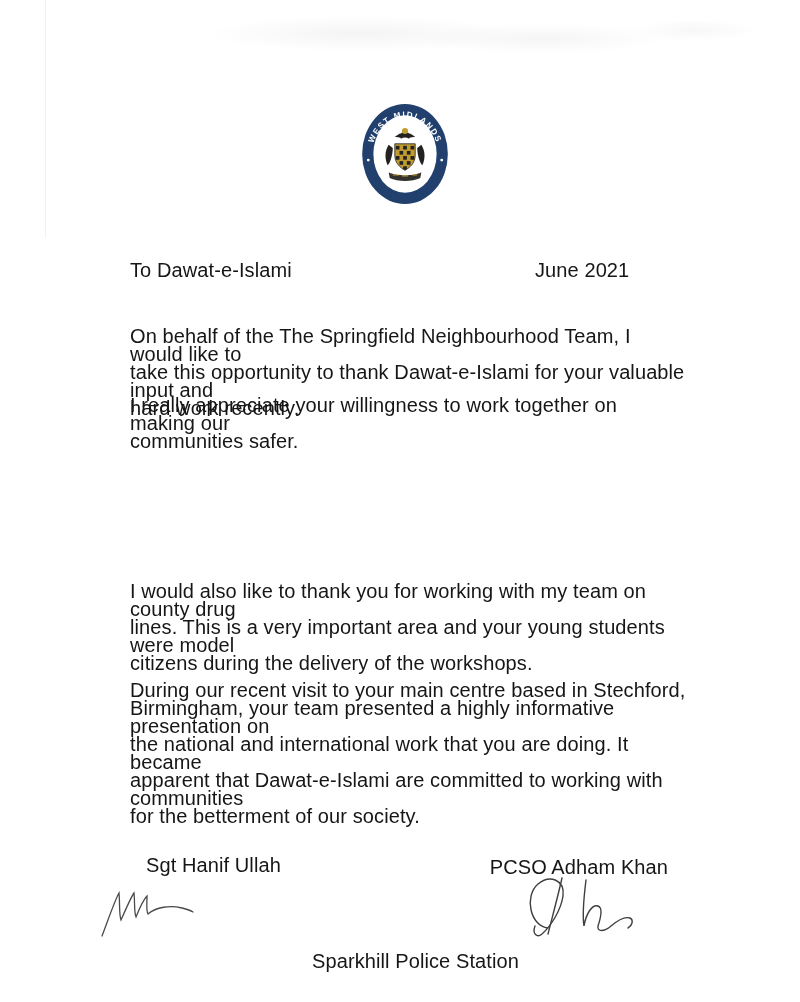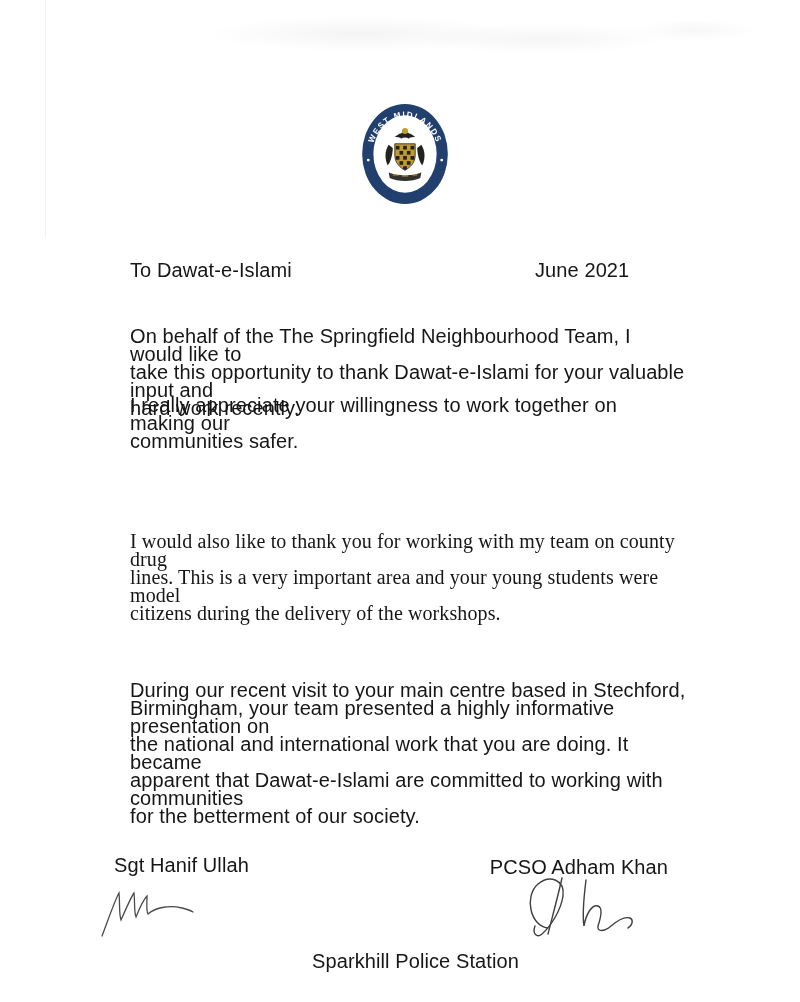--- a/index.html
+++ b/index.html
@@ -18,22 +18,22 @@
   .scan-line-left{
     position:absolute;left:45px;top:0;width:1px;height:238px;
     background:rgba(0,0,0,0.05);pointer-events:none;
   }
   .badge{position:absolute;left:361px;top:103px;width:88px;height:102px;}
   .line,.para{position:absolute;font-size:20px;letter-spacing:0.1px;}
   .para{left:130px;width:556px;line-height:18px;white-space:pre-line;}
   .addr{left:130px;top:259px;}
   .date{left:527px;top:259px;margin-left:8px;}
   .p1{top:327px;} .p2{top:396px;} .p3{top:451px;}
-  .p4{top:532px;font-family:Liberation Serif, serif;} .p5{top:681px;} .p6{top:799px;}
-  .name-left{left:114px;top:854px;}
+  .p4{top:582px;} .p5{top:681px;} .p6{top:799px;}
+  .name-left{left:146px;top:854px;}
   .name-right{right:132px;top:856px;}
   .station{left:312px;top:906px;margin-top:44px;}
   .sig{position:absolute;}
   .sig-left{left:100px;top:889px;width:96px;height:50px;}
   .sig-right{left:518px;top:874px;width:120px;height:72px;}
 </style>
 </head>
 <body>
 
 <div class="page">

